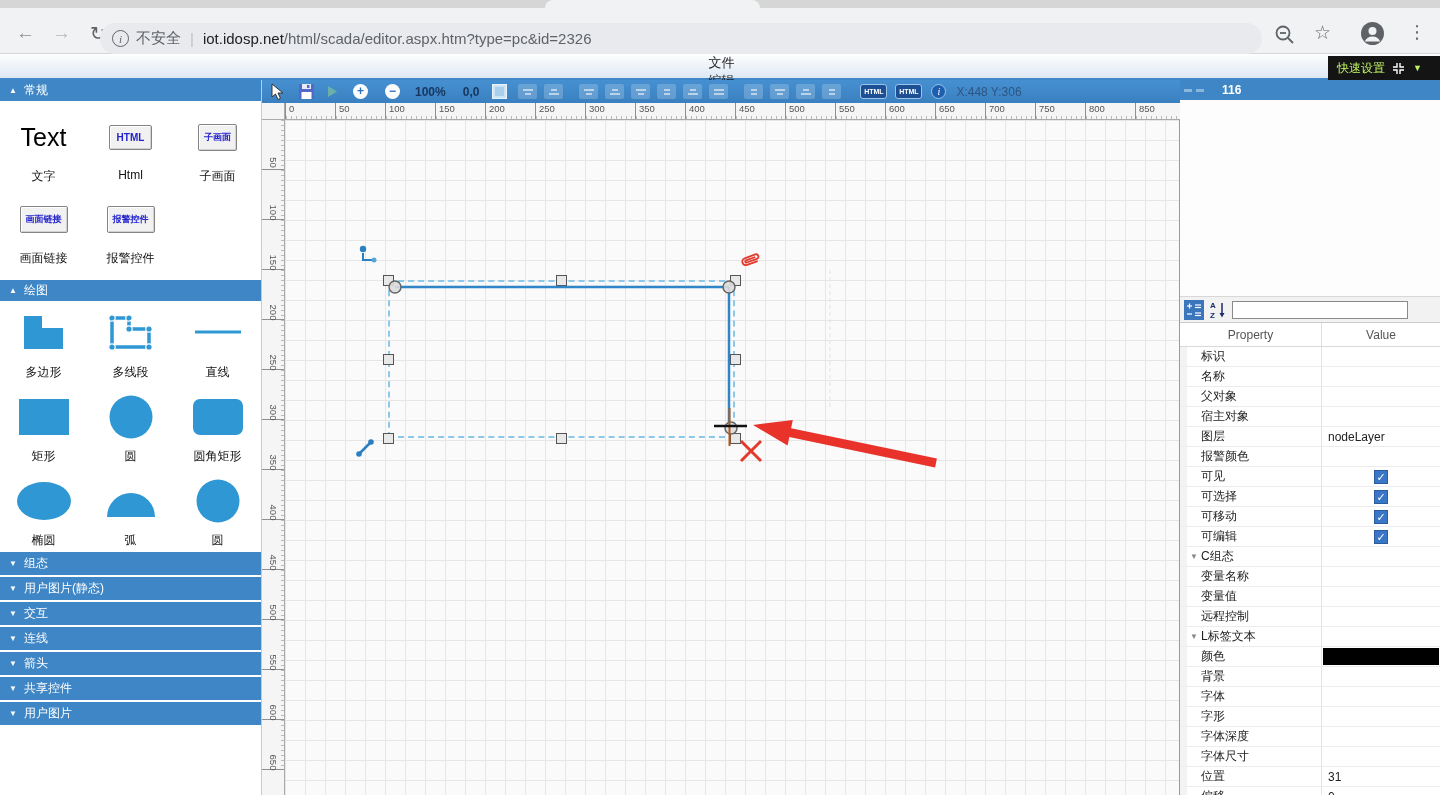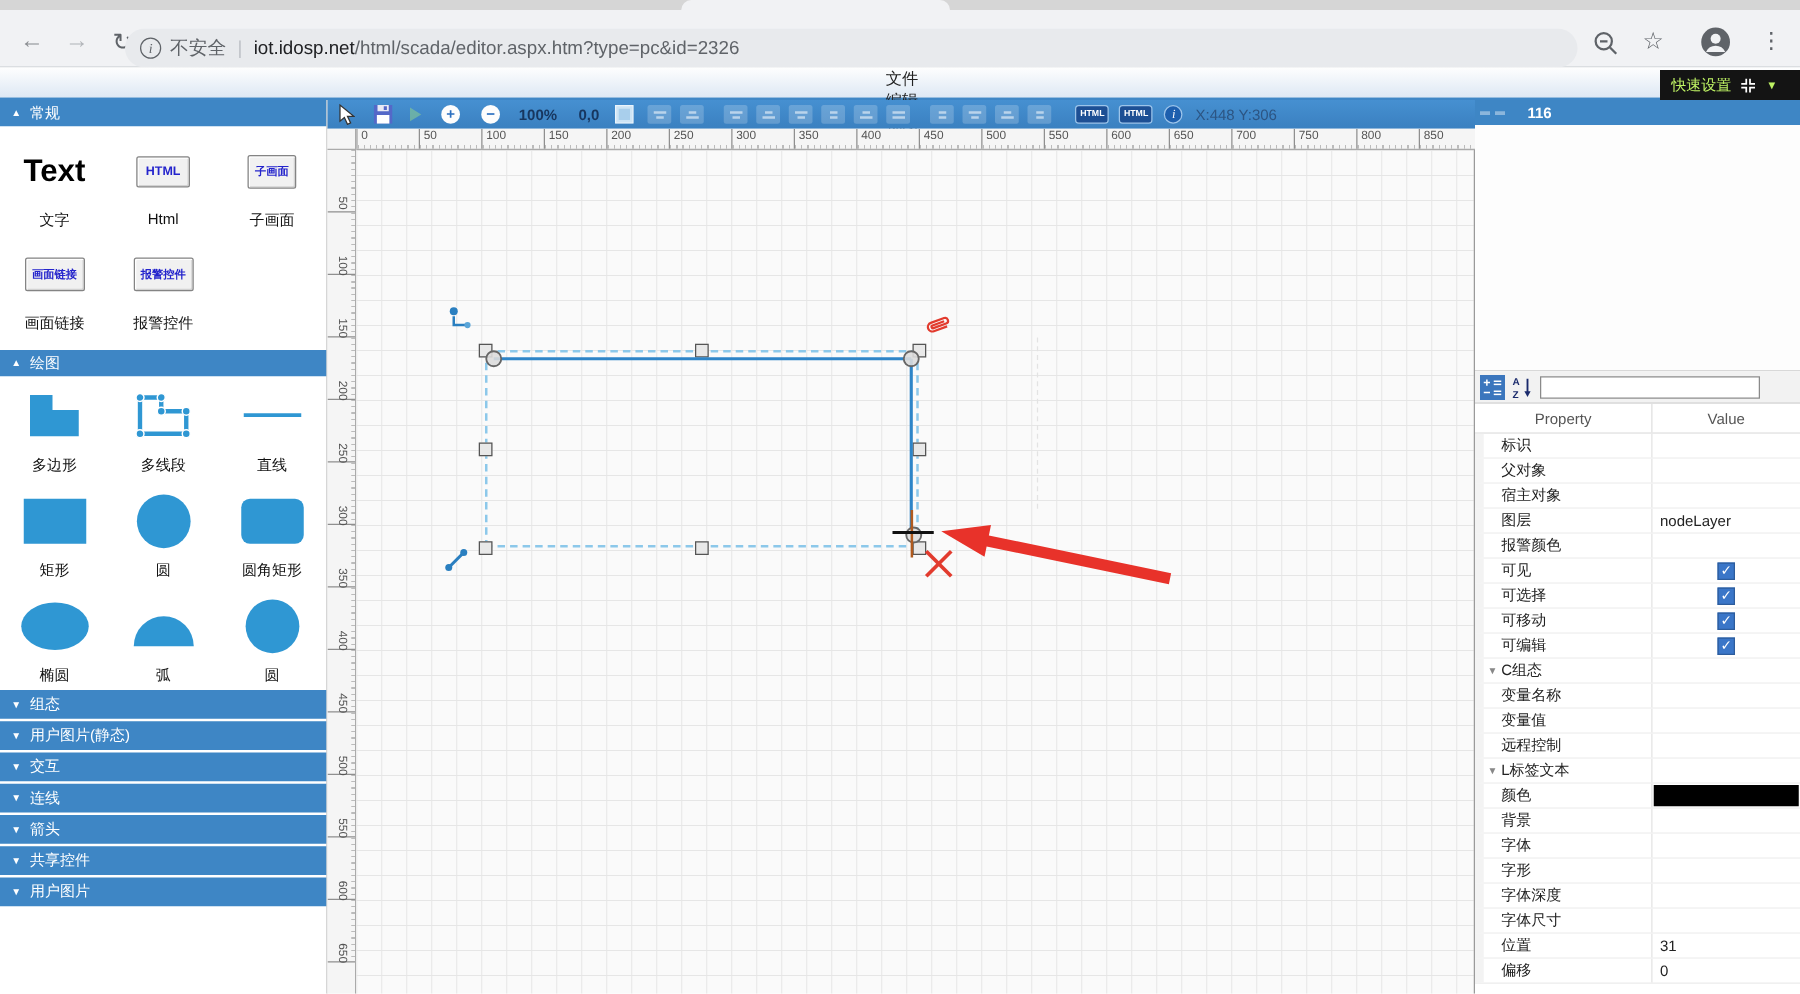--- a/index.html
+++ b/index.html
@@ -32,21 +32,21 @@
 #sidebar{left:0;top:80px;width:262px;height:715px;background:#fff;border-right:1px solid #c9c9c9;}
 .sec-h{height:21px;background:#3e86c5;color:#fff;display:flex;align-items:center;padding-left:9px;gap:7px;font-size:12px;cursor:pointer;}
 .sec-h .tri{font-size:8px;line-height:1;}
 .collapsed{height:23px;margin-top:2px;}
 .palette{display:grid;grid-template-columns:repeat(3,87px);}
 .pcell{text-align:center;}
 .pcell .prev{height:48px;display:flex;align-items:center;justify-content:center;}
 .pcell .plabel{margin-top:7px;font-size:12px;color:#111;}
 #gen-row1{padding-top:12px;}
 #gen-row2{margin-top:10px;}
-.text-prev{font-size:25px;color:#000;font-weight:bold;}
+.text-prev{font-size:25px;color:#000;}
 .mini-btn{background:#f1f1f1;border:1px solid #848484;border-radius:2px;box-shadow:inset 1px 1px 0 #fff,inset -1px -1px 0 #d2d2d2;color:#2424cc;font-weight:bold;font-size:10px;padding:6px 7px;cursor:pointer;}
 .mini-btn.sm{font-size:9px;padding:6px 5px;}
 #draw-grid{padding-top:8px;display:grid;grid-template-columns:repeat(3,87px);row-gap:12px;}
 .pcell .prev svg{display:block;}
 
 
 #ctoolbar{left:262px;top:80px;width:918px;height:23px;background:linear-gradient(#4690d1,#3a80c0);display:flex;align-items:center;overflow:hidden;}
 .tb{display:flex;align-items:center;justify-content:center;height:17px;cursor:pointer;}
 .tb-txt{color:#17365f;font-size:12px;font-weight:bold;}
 .tb-round{width:15px;height:15px;border-radius:50%;background:#fdfdfd;color:#2a6fc0;font-size:12px;font-weight:bold;line-height:13px;text-align:center;}
@@ -522,20 +522,28 @@
 
     <div class="pg-row" data-type="text">
       <span class="pg-gutter"></span>
       <span class="pg-label">标识</span>
       <span class="pg-val">
         <span class="pg-text"></span>
 
       </span>
     </div>
 
+    <div class="pg-row" data-type="text">
+      <span class="pg-gutter"></span>
+      <span class="pg-label">名称</span>
+      <span class="pg-val">
+        <span class="pg-text"></span>
+
+      </span>
+    </div>
 
     <div class="pg-row" data-type="text">
       <span class="pg-gutter"></span>
       <span class="pg-label">父对象</span>
       <span class="pg-val">
         <span class="pg-text"></span>
 
       </span>
     </div>
 

